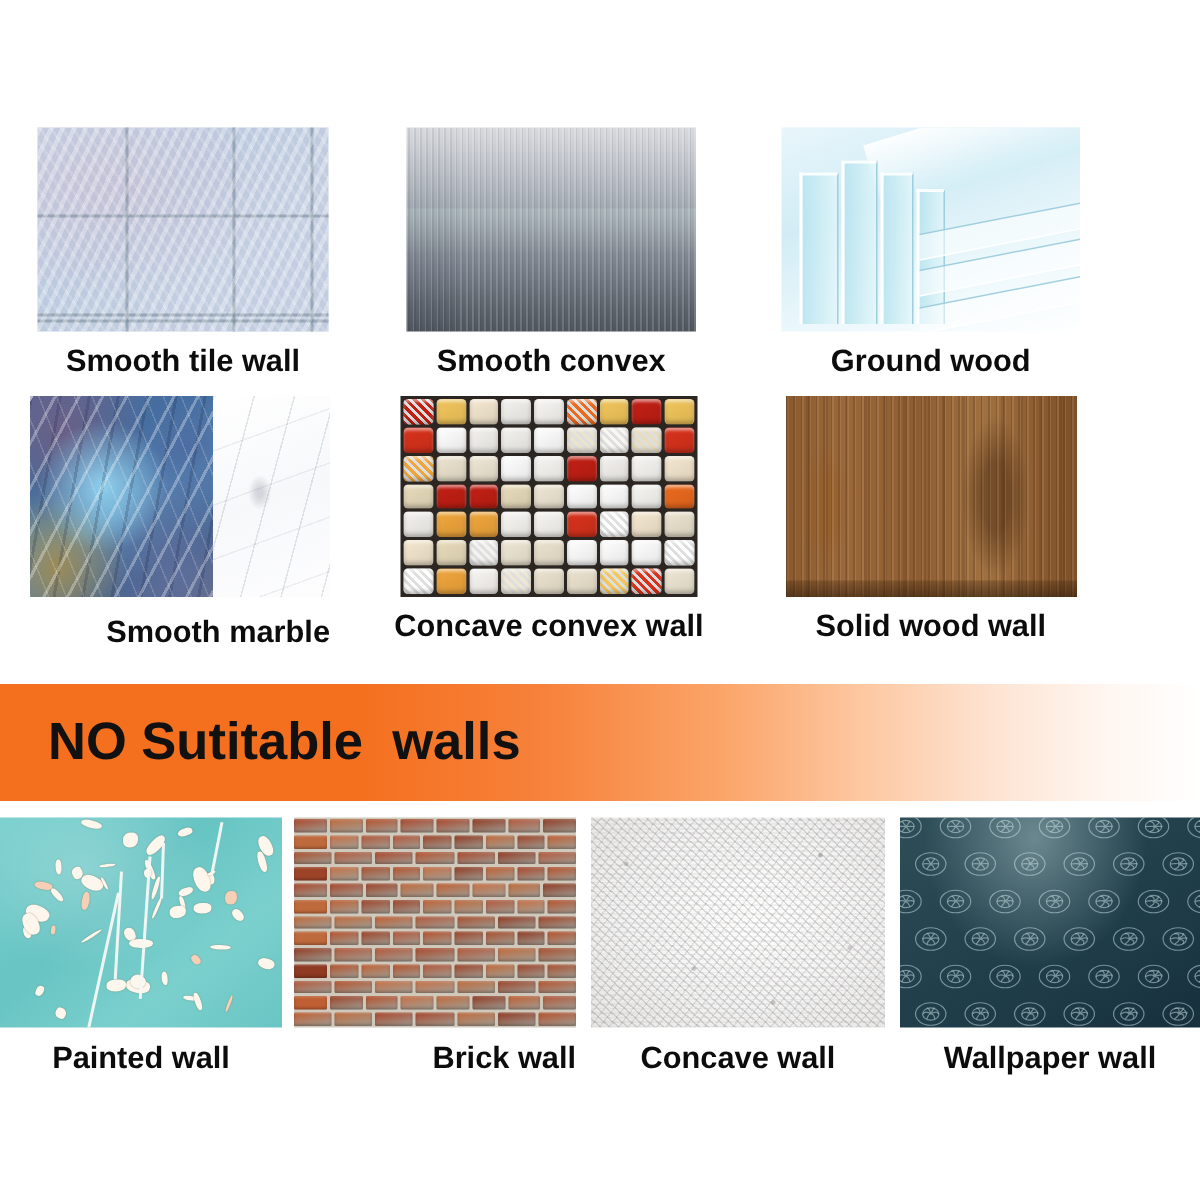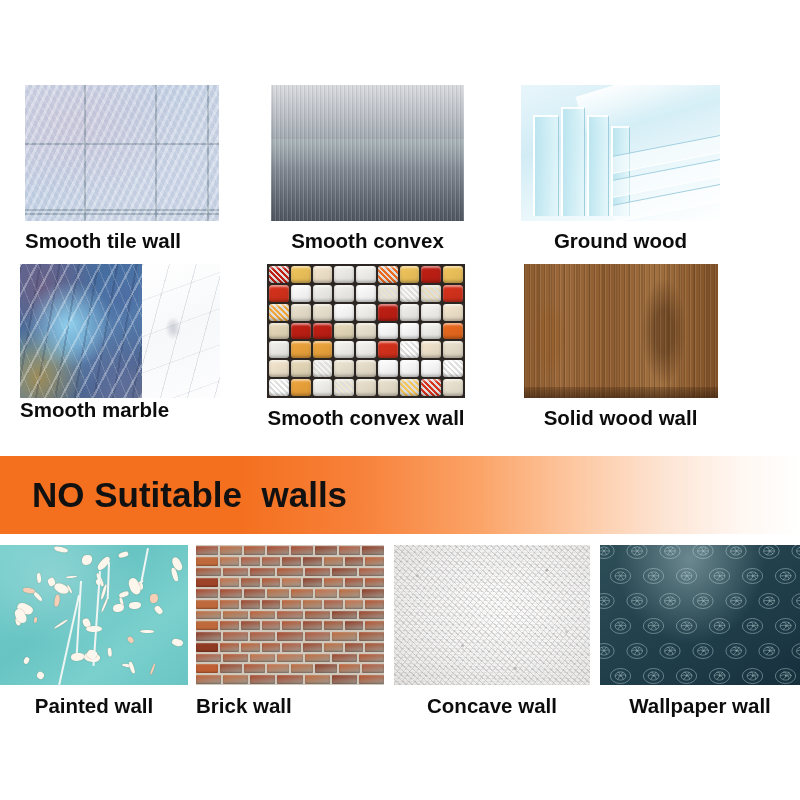--- a/index.html
+++ b/index.html
@@ -223,21 +223,21 @@
 <body>
 
 <div class="page">
 
 
   <div class="top-section">
 
     <div class="cell" style="left:25px; top:9px; width:194px; height:136px;">
       <div class="thumb tex-tile"></div>
     </div>
-    <div class="cap-wrap" style="left:25px; top:155px; width:194px; ">
+    <div class="cap-wrap" style="left:25px; top:155px; width:194px; justify-content:center;">
       <span class="caption">Smooth tile wall</span>
     </div>
 
     <div class="cell" style="left:271px; top:9px; width:193px; height:136px;">
       <div class="thumb tex-metal"></div>
     </div>
     <div class="cap-wrap" style="left:271px; top:155px; width:193px; justify-content:center;">
       <span class="caption">Smooth convex</span>
     </div>
 
@@ -256,21 +256,21 @@
     <div class="cap-wrap" style="left:521px; top:155px; width:199px; justify-content:center;">
       <span class="caption">Ground wood</span>
     </div>
 
     <div class="cell" style="left:20px; top:188px; width:200px; height:134px;">
       <div class="thumb tex-marble">
         <div class="marble-blue"></div>
         <div class="marble-white"></div>
       </div>
     </div>
-    <div class="cap-wrap" style="left:20px; top:324px; width:200px; justify-content:flex-start;">
+    <div class="cap-wrap" style="left:20px; top:336px; width:200px; justify-content:flex-end;">
       <span class="caption">Smooth marble</span>
     </div>
 
     <div class="cell" style="left:267px; top:188px; width:198px; height:134px;">
       <div class="thumb tex-mosaic">
         <div class="mosaic-grid" id="mosaic-grid">
             <div class="mos" style="background: repeating-linear-gradient(45deg, rgb(194, 31, 20) 0px, rgb(194, 31, 20) 2px, rgba(255, 255, 255, 0.85) 2px, rgba(255, 255, 255, 0.85) 4px);"></div>
             <div class="mos" style="background: linear-gradient(150deg, rgb(242, 198, 92), rgba(0, 0, 0, 0.1)), rgb(242, 198, 92);"></div>
             <div class="mos" style="background: linear-gradient(150deg, rgb(245, 231, 207), rgba(0, 0, 0, 0.1)), rgb(245, 231, 207);"></div>
             <div class="mos" style="background: linear-gradient(150deg, rgb(243, 242, 238), rgba(0, 0, 0, 0.1)), rgb(243, 242, 238);"></div>
@@ -330,21 +330,21 @@
             <div class="mos" style="background: repeating-linear-gradient(45deg, rgb(239, 231, 212) 0px, rgb(239, 231, 212) 2px, rgba(255, 255, 255, 0.85) 2px, rgba(255, 255, 255, 0.85) 4px);"></div>
             <div class="mos" style="background: linear-gradient(150deg, rgb(236, 227, 207), rgba(0, 0, 0, 0.1)), rgb(236, 227, 207);"></div>
             <div class="mos" style="background: linear-gradient(150deg, rgb(236, 227, 207), rgba(0, 0, 0, 0.1)), rgb(236, 227, 207);"></div>
             <div class="mos" style="background: repeating-linear-gradient(45deg, rgb(242, 198, 92) 0px, rgb(242, 198, 92) 2px, rgba(255, 255, 255, 0.85) 2px, rgba(255, 255, 255, 0.85) 4px);"></div>
             <div class="mos" style="background: repeating-linear-gradient(45deg, rgb(216, 50, 28) 0px, rgb(216, 50, 28) 2px, rgba(255, 255, 255, 0.85) 2px, rgba(255, 255, 255, 0.85) 4px);"></div>
             <div class="mos" style="background: linear-gradient(150deg, rgb(239, 231, 212), rgba(0, 0, 0, 0.1)), rgb(239, 231, 212);"></div>
           </div>
       </div>
     </div>
     <div class="cap-wrap" style="left:260px; top:332px; width:212px; justify-content:center;">
-      <span class="caption">Smooth convex wall</span>
+      <span class="caption">Concave convex wall</span>
     </div>
 
     <div class="cell" style="left:524px; top:188px; width:194px; height:134px;">
       <div class="thumb tex-wood"></div>
     </div>
     <div class="cap-wrap" style="left:521px; top:332px; width:199px; justify-content:center;">
       <span class="caption">Solid wood wall</span>
     </div>
   </div>
 
@@ -542,21 +542,21 @@
               <div class="brick" style="background: linear-gradient(170deg, rgb(191, 106, 60), rgba(0, 0, 0, 0.22));"></div>
               <div class="brick" style="background: linear-gradient(170deg, rgb(169, 70, 42), rgba(0, 0, 0, 0.22));"></div>
               <div class="brick" style="background: linear-gradient(170deg, rgb(169, 70, 42), rgba(0, 0, 0, 0.22));"></div>
               <div class="brick" style="background: linear-gradient(170deg, rgb(191, 106, 60), rgba(0, 0, 0, 0.22));"></div>
               <div class="brick" style="background: linear-gradient(170deg, rgb(143, 58, 35), rgba(0, 0, 0, 0.22));"></div>
               <div class="brick" style="background: linear-gradient(170deg, rgb(181, 81, 44), rgba(0, 0, 0, 0.22));"></div>
             </div>
           </div>
       </div>
     </div>
-    <div class="cap-wrap" style="left:196px; top:162px; width:188px; justify-content:flex-start;">
+    <div class="cap-wrap" style="left:196px; top:162px; width:188px; justify-content:flex-end;">
       <span class="caption">Brick wall</span>
     </div>
 
     <div class="cell" style="left:394px; top:11px; width:196px; height:140px;">
       <div class="thumb tex-concrete"></div>
     </div>
     <div class="cap-wrap" style="left:394px; top:162px; width:196px; justify-content:center;">
       <span class="caption">Concave wall</span>
     </div>
 

